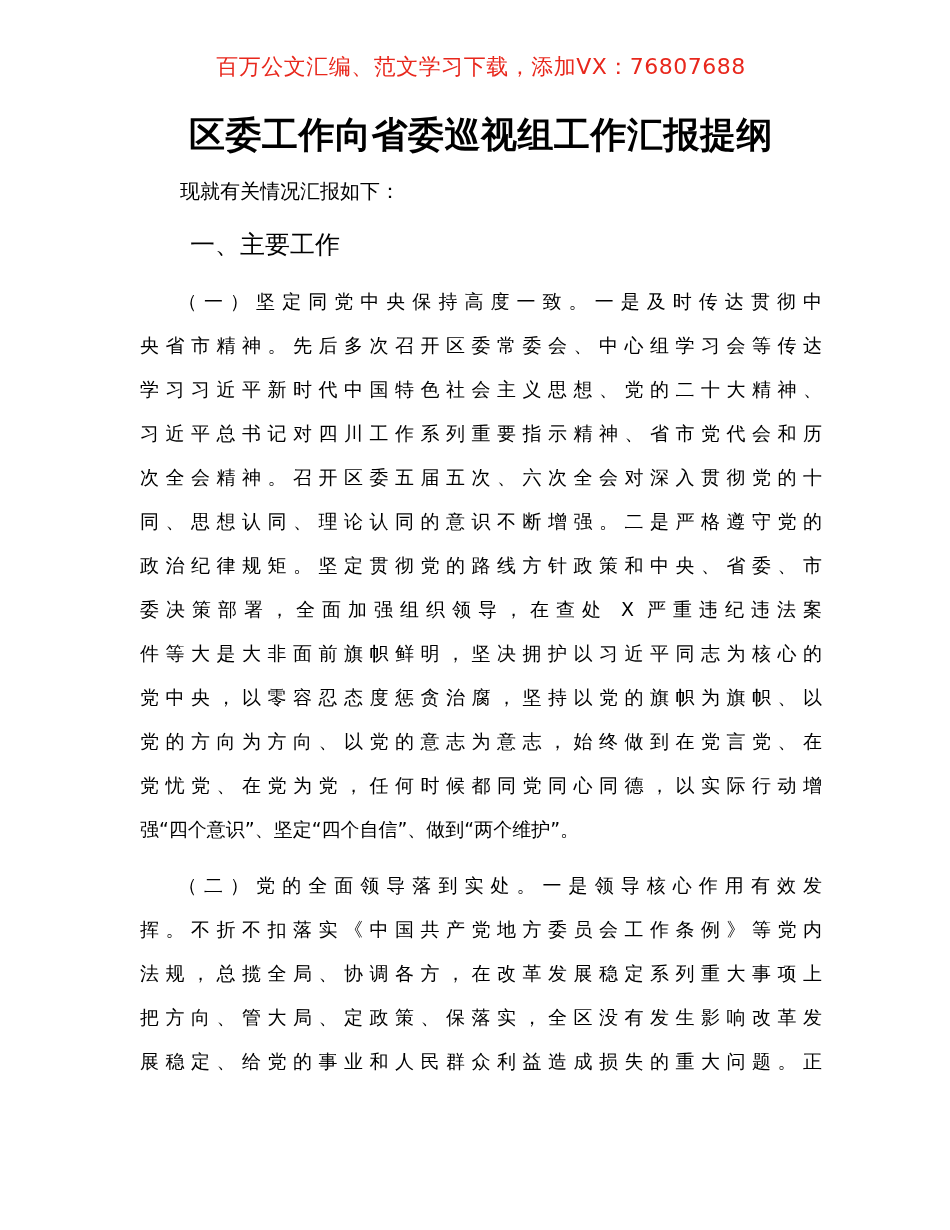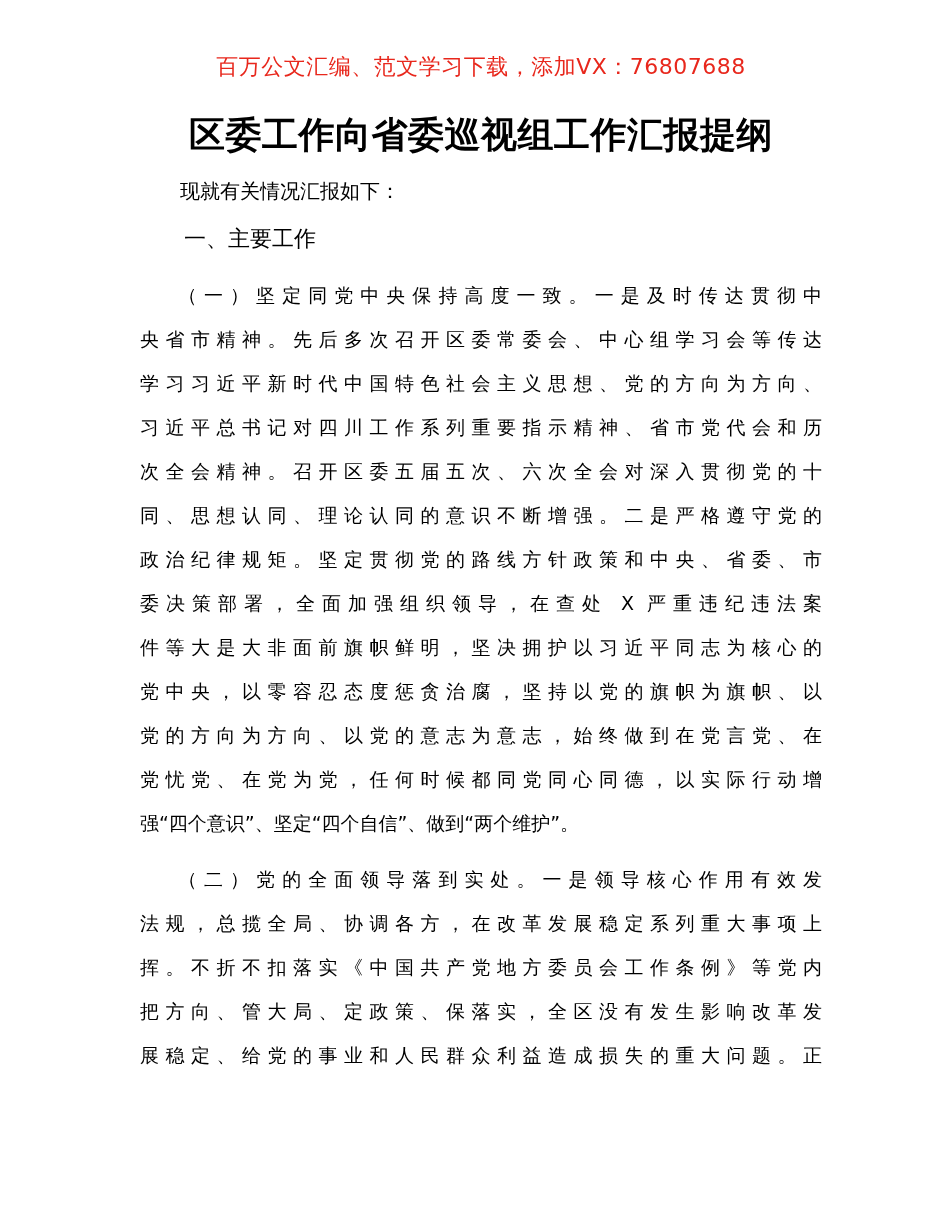--- a/index.html
+++ b/index.html
@@ -35,22 +35,22 @@
     letter-spacing: 0.5px;
     font-family: Liberation Serif, serif;
   }
   .intro-line {
     margin: 11px 0 0 0;
     font-size: 20px;
     line-height: 44px;
     text-indent: 2em;
   }
   .section-heading {
-    margin: 4px 0 0 0;
-    font-size: 22px;
+    margin: 10px 0 0 0;
+    font-size: 25px;
     line-height: 44px;
     font-weight: normal;
     text-indent: 2em;
   }
   .paragraph {
     margin-top: 12px;
   }
   .line {
     font-size: 19px;
     line-height: 44px;
@@ -74,33 +74,33 @@
   <h1 class="doc-title" data-bind="document.title">区委工作向省委巡视组工作汇报提纲</h1>
 
   <p class="intro-line" data-bind="document.intro">现就有关情况汇报如下：</p>
 
   <h2 class="section-heading" data-bind="document.section_heading">一、主要工作</h2>
 
   <div id="document-body">
       <div class="paragraph">
         <div class="line first">（一）坚定同党中央保持高度一致。一是及时传达贯彻中</div>
         <div class="line">央省市精神。先后多次召开区委常委会、中心组学习会等传达</div>
-        <div class="line">学习习近平新时代中国特色社会主义思想、党的方向为方向、</div>
+        <div class="line">学习习近平新时代中国特色社会主义思想、党的二十大精神、</div>
         <div class="line">习近平总书记对四川工作系列重要指示精神、省市党代会和历</div>
         <div class="line">次全会精神。召开区委五届五次、六次全会对深入贯彻党的十</div>
         <div class="line">同、思想认同、理论认同的意识不断增强。二是严格遵守党的</div>
         <div class="line">政治纪律规矩。坚定贯彻党的路线方针政策和中央、省委、市</div>
         <div class="line">委决策部署，全面加强组织领导，在查处 X 严重违纪违法案</div>
         <div class="line">件等大是大非面前旗帜鲜明，坚决拥护以习近平同志为核心的</div>
         <div class="line">党中央，以零容忍态度惩贪治腐，坚持以党的旗帜为旗帜、以</div>
         <div class="line">党的方向为方向、以党的意志为意志，始终做到在党言党、在</div>
         <div class="line">党忧党、在党为党，任何时候都同党同心同德，以实际行动增</div>
         <div class="line unjust">强“四个意识”、坚定“四个自信”、做到“两个维护”。</div>
       </div>
       <div class="paragraph">
         <div class="line first">（二）党的全面领导落到实处。一是领导核心作用有效发</div>
+        <div class="line">挥。不折不扣落实《中国共产党地方委员会工作条例》等党内</div>
         <div class="line">法规，总揽全局、协调各方，在改革发展稳定系列重大事项上</div>
-        <div class="line">挥。不折不扣落实《中国共产党地方委员会工作条例》等党内</div>
         <div class="line">把方向、管大局、定政策、保落实，全区没有发生影响改革发</div>
         <div class="line">展稳定、给党的事业和人民群众利益造成损失的重大问题。正</div>
       </div>
     </div>
 </div>
 
 </body></html>

